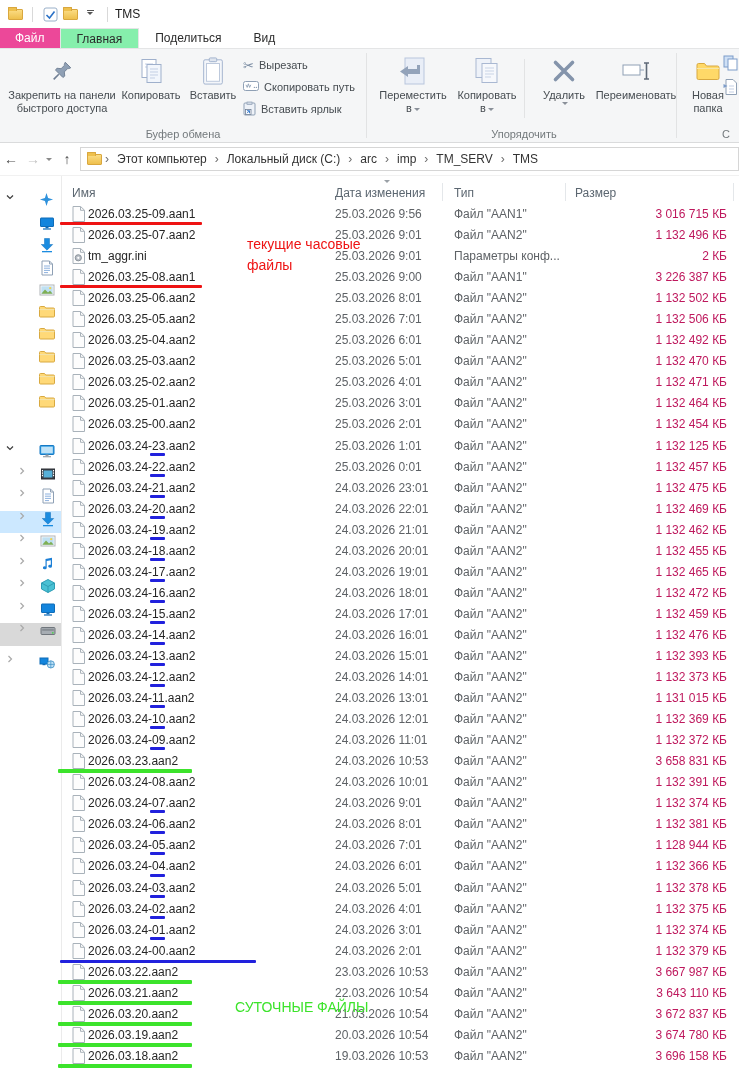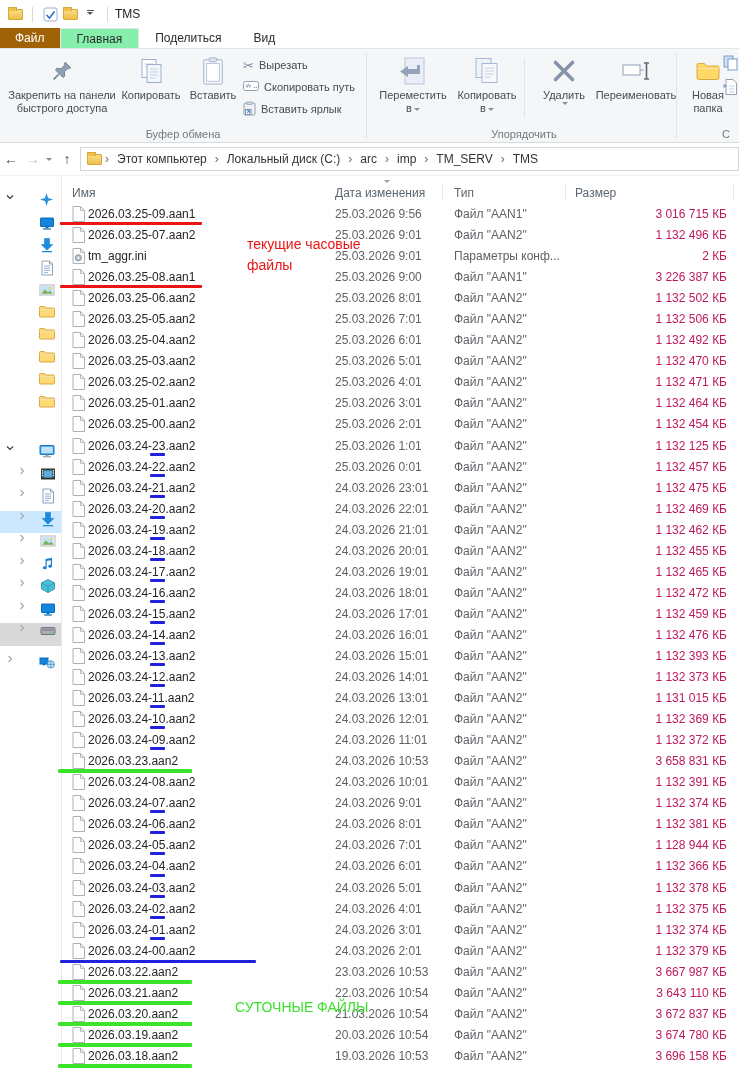--- a/index.html
+++ b/index.html
@@ -14,21 +14,21 @@
   #win-title { font-size:12px; color:#1a1a1a; }
   .folder-ico { position:relative; width:15px; height:11px; background:linear-gradient(#fbdc84,#eec04d); border:1px solid #d9a73e; border-radius:1px; }
   .folder-ico::before { content:""; position:absolute; top:-3px; left:-1px; width:7px; height:3px; background:#eec04d; border:1px solid #d9a73e; border-bottom:none; border-radius:1px 1px 0 0; }
   .qat-drop { display:flex; flex-direction:column; align-items:center; color:#555; }
   .qat-drop .bar { width:7px; height:0; border-top:1px solid #555; margin-bottom:1px; }
   .qat-drop .tri { width:0; height:0; border:3px solid transparent; border-top-color:#555; }
 
   
   #tabs { position:absolute; top:28px; left:0; right:0; height:21px; background:#fff; border-bottom:1px solid #e4e5e6; display:flex; font-size:12px; }
   .tab { padding:0 16px; display:flex; align-items:center; color:#2b2b2b; }
-  .tab-file { background:#a16207; color:#fff; padding:0 15px; display:flex; align-items:center; }
+  .tab-file { background:#ec4899; color:#fff; padding:0 15px; display:flex; align-items:center; }
   .tab.active { background:#86efac; border:1px solid #e4e5e6; border-bottom:none; }
 
   
   #ribbon { position:absolute; top:49px; left:0; right:0; height:94px; background:#f5f6f7; border-bottom:1px solid #dadbdc; overflow:hidden; }
   .rbtn { position:absolute; top:4px; display:flex; flex-direction:column; align-items:center; font-size:11px; color:#464c51; text-align:center; line-height:13px; }
   .rbtn .ric { height:36px; display:flex; align-items:center; justify-content:center; }
   .rsmall { position:absolute; display:flex; align-items:center; gap:5px; font-size:11px; color:#464c51; height:20px; white-space:nowrap; }
   .rsep { position:absolute; top:4px; bottom:4px; width:1px; background:#e2e3e4; }
   .rsep.inner { top:10px; bottom:24px; }
   .rgroup-label { position:absolute; bottom:2px; font-size:11px; color:#73797c; text-align:center; }

